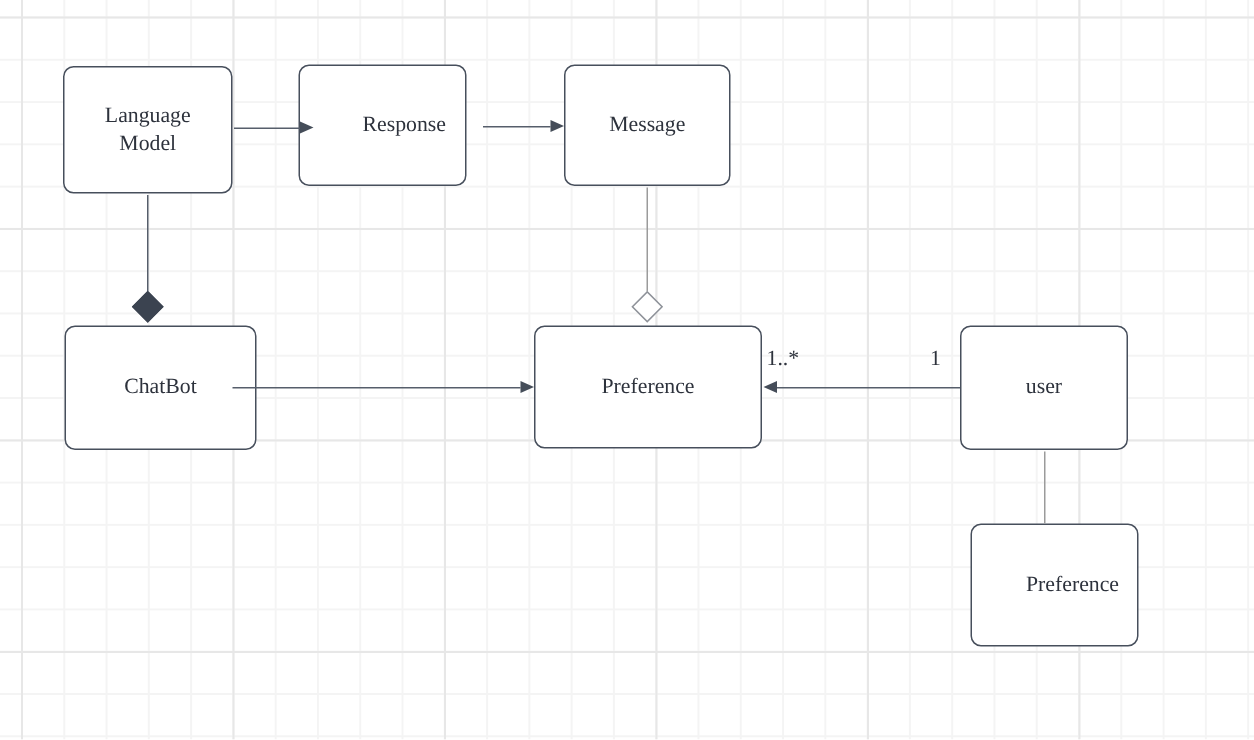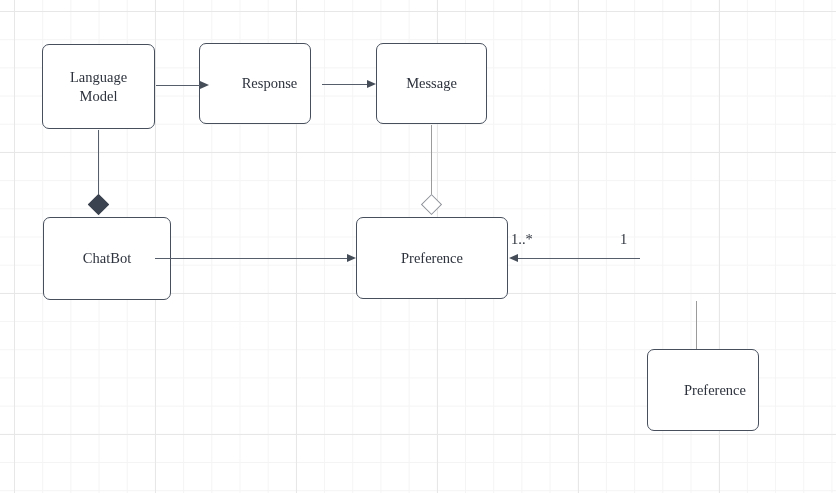--- a/index.html
+++ b/index.html
@@ -107,20 +107,23 @@
   </div>
 
   <div class="node" style="left:43px; top:217px; width:128px; height:83px;">
     <span class="node-label">ChatBot</span>
   </div>
 
   <div class="node" style="left:356px; top:217px; width:152px; height:82px;">
     <span class="node-label">Preference</span>
   </div>
 
+  <div class="node" style="left:640px; top:217px; width:112px; height:83px;">
+    <span class="node-label">user</span>
+  </div>
 
   <div class="node" style="left:647px; top:349px; width:112px; height:82px;padding-left:24px;">
     <span class="node-label">Preference</span>
   </div>
 
   <div class="edge-line-h" style="left:156px; top:84.5px; width:45px;"></div>
   <div class="arrow-right" style="left:200px; top:80.5px;"></div>
 
   <div class="edge-line-h" style="left:322px; top:83.5px; width:45px;"></div>
   <div class="arrow-right" style="left:367px; top:79.5px;"></div>

